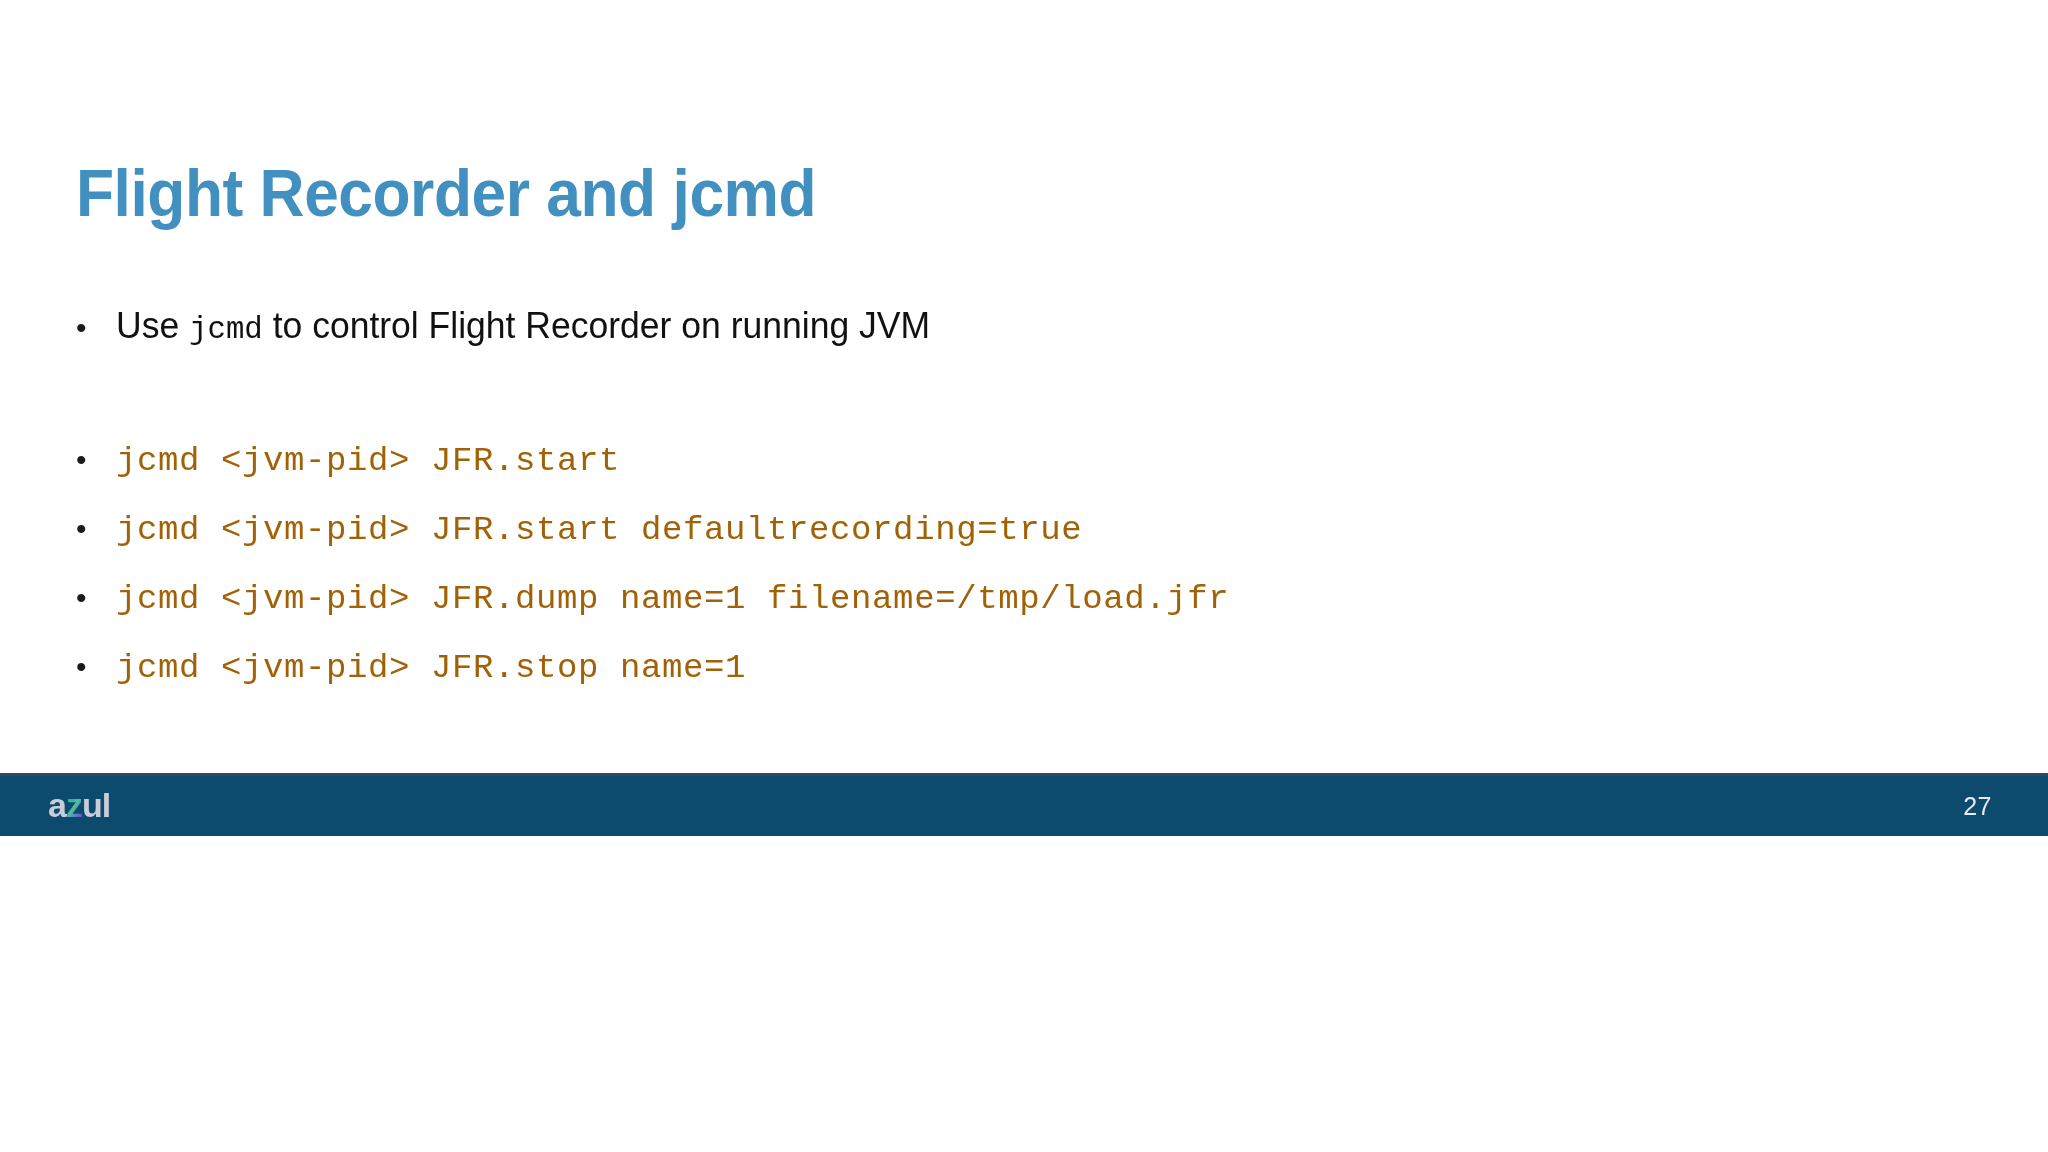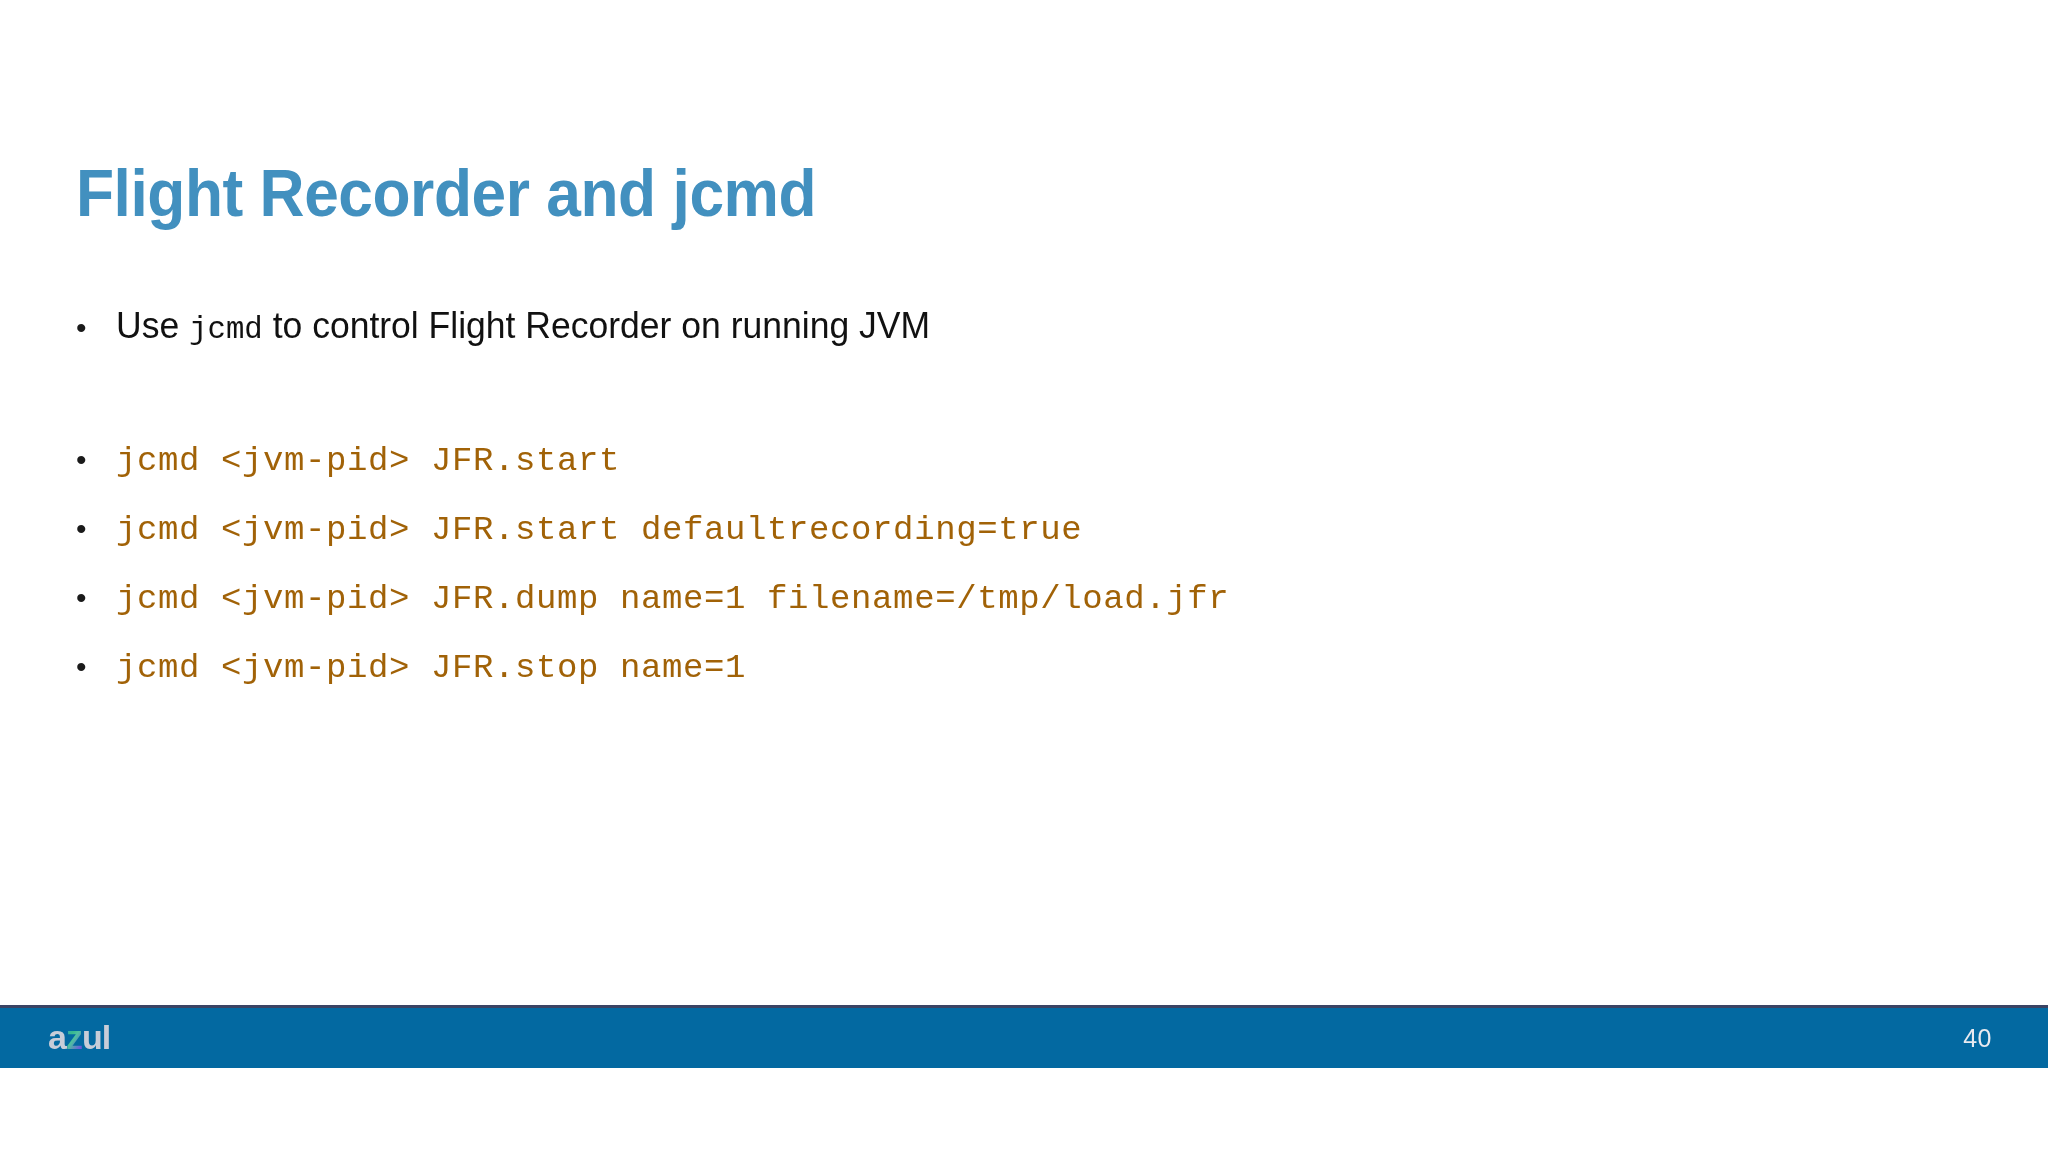--- a/index.html
+++ b/index.html
@@ -12,21 +12,21 @@
     width: 2048px;
     height: 1152px;
     overflow: hidden;
     font-family: "Liberation Sans", sans-serif;
     -webkit-font-smoothing: antialiased;
   }
 
   .slide {
     position: relative;
     width: 2048px;
-    height: 1068px;
+    height: 836px;
     background: #ffffff;
     box-sizing: border-box;
     padding-left: 22px;
   }
 
   
   .slide-title {
     position: absolute;
     left: 76px;
     top: 113px;
@@ -103,21 +103,21 @@
   .row-code-2 { top: 580px; }
   .row-code-3 { top: 649px; }
 
   
   .footer-bar {
     position: absolute;
     left: 0;
     bottom: 0;
     width: 2048px;
     height: 60px;
-    background: #0369a1;
+    background: #0c4a6e;
     border-top: 3px solid #3a4364;
   }
 
   .footer-logo {
     position: absolute;
     left: 48px;
     top: 50%;
     transform: translateY(-52%);
     font-size: 34px;
     font-weight: 700;
@@ -176,16 +176,16 @@
     <div class="bullet-row row-code row-code-3">
       <span class="bullet-dot">•</span>
       <span class="bullet-text">jcmd &lt;jvm-pid&gt; JFR.stop name=1</span>
     </div>
 
   </div>
 
   <div class="footer-bar">
     <div class="footer-logo"><span>a</span><span class="logo-z">z</span><span>ul</span></div>
 
-    <div class="footer-page-number">40</div>
+    <div class="footer-page-number">27</div>
   </div>
 
 </div>
 
 </body></html>

